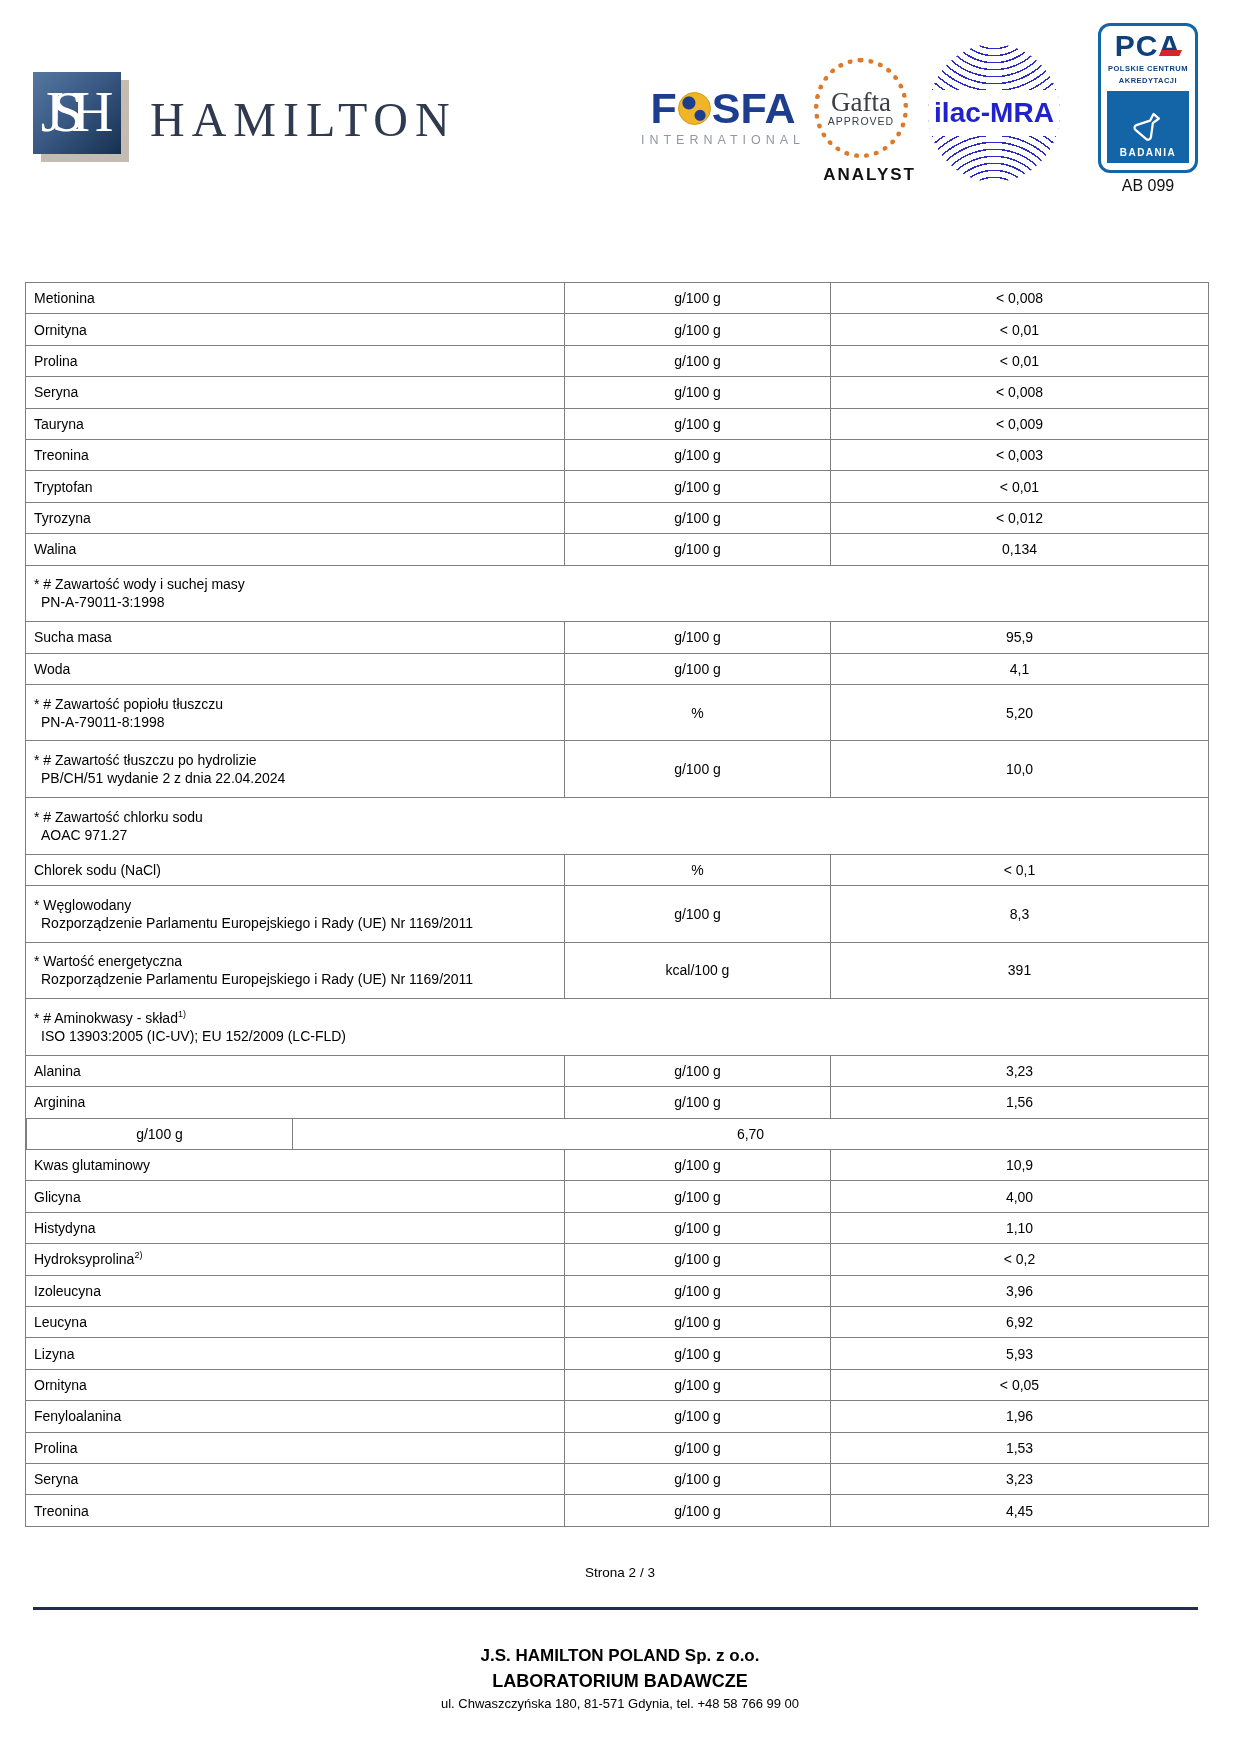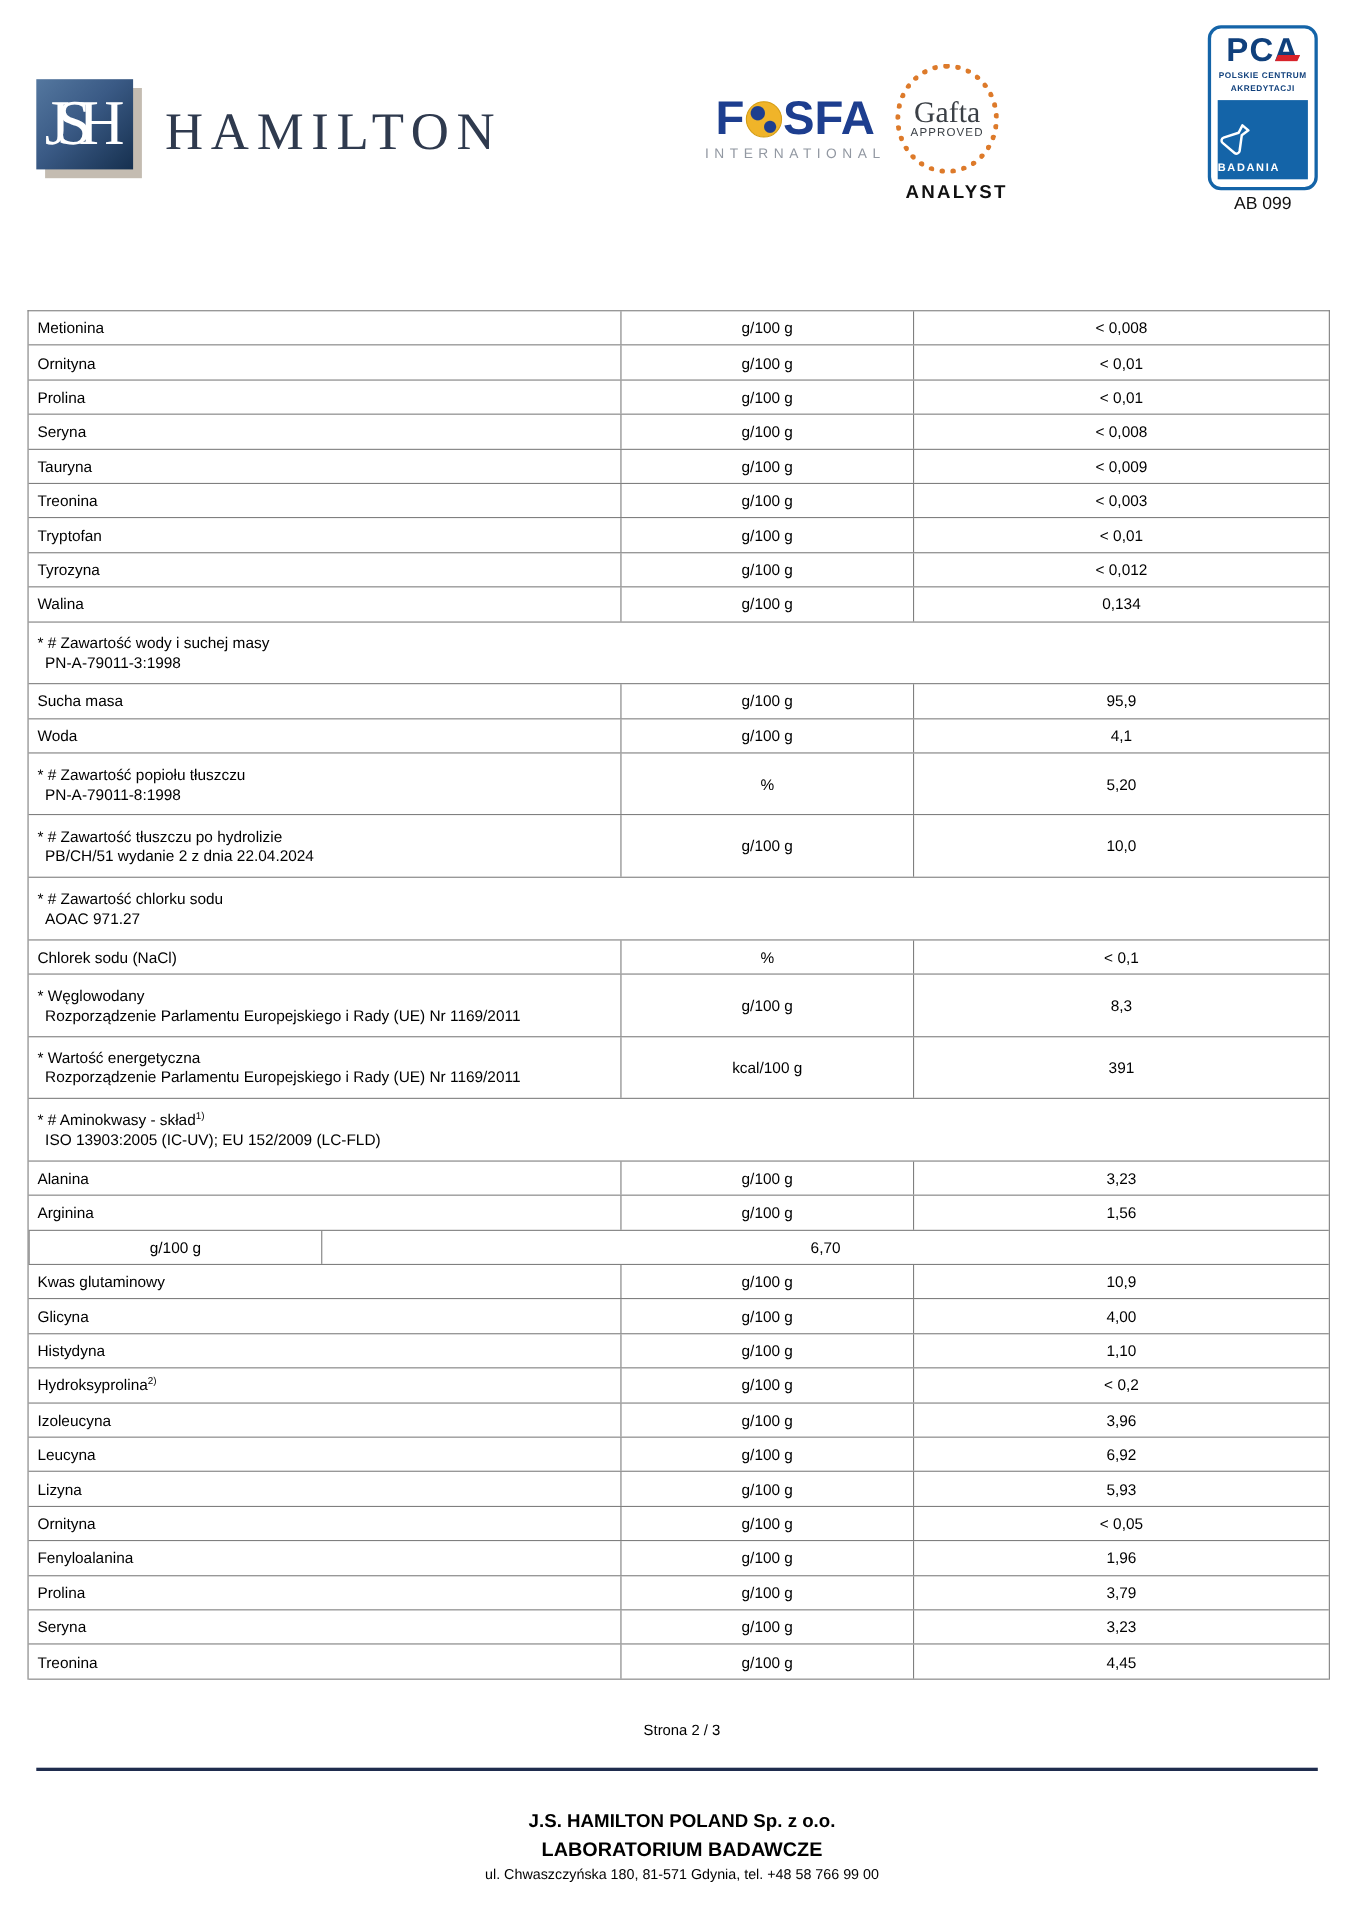--- a/index.html
+++ b/index.html
@@ -53,21 +53,21 @@
     font-size:28px;font-weight:bold;color:#2222cc;letter-spacing:0;}
   .pca{
     position:absolute;left:1098px;top:23px;width:100px;height:150px;background:#fff;
     border:3px solid #1464a8;border-radius:12px;text-align:center;padding-top:5px;
   }
   .pca .pca-logo{position:relative;font-size:30px;font-weight:bold;color:#10407c;line-height:30px;letter-spacing:1px;}
   .pca .pca-logo .red{position:absolute;right:13px;top:19px;width:23px;height:6px;background:#d8232a;
     clip-path:polygon(12% 0,100% 0,88% 100%,0 100%);}
   .pca .pca-sub{font-size:7.5px;font-weight:bold;color:#10407c;letter-spacing:.5px;line-height:9px;margin-top:3px;}
   .pca .pca-square{margin:6px auto 0;width:82px;height:72px;background:#1464a8;
-    display:flex;flex-direction:column;align-items:flex-start;justify-content:flex-end;padding-bottom:5px;}
+    display:flex;flex-direction:column;align-items:center;justify-content:flex-end;padding-bottom:5px;}
   .pca .flask{transform:rotate(40deg);margin-bottom:4px;}
   .pca .badania{color:#fff;font-size:10px;font-weight:bold;letter-spacing:1.5px;}
   .ab-code{position:absolute;left:1092px;top:177px;width:112px;text-align:center;font-size:16px;color:#111;}
   
   .report-title{position:absolute;left:0;top:206px;width:1240px;text-align:center;
     font-size:19px;font-weight:bold;color:#000;}
   
   .rtable{position:absolute;left:25px;top:282px;width:1184px;
     border-top:1px solid #7f7f7f;border-left:1px solid #7f7f7f;border-right:1px solid #7f7f7f;}
   .row{display:flex;border-bottom:1px solid #7f7f7f;}
@@ -109,20 +109,25 @@
   </div>
 
   <div class="gafta">
     <div class="wreath">
       <div class="gname">Gafta</div>
       <div class="approved">APPROVED</div>
     </div>
     <div class="analyst">ANALYST</div>
   </div>
 
+  <div class="ilac">
+    <div class="half-top"></div>
+    <div class="half-bottom"></div>
+    <div class="band">ilac-MRA</div>
+  </div>
 
   <div class="pca">
     <div class="pca-logo">
       <span>PCA</span>
       <span class="red"></span>
     </div>
     <div class="pca-sub">POLSKIE CENTRUM</div>
     <div class="pca-sub">AKREDYTACJI</div>
     <div class="pca-square">
       <svg class="flask" width="34" height="34" viewBox="0 0 24 24">
@@ -362,21 +367,21 @@
           <span>Fenyloalanina</span>
         </div>
         <div class="cell c2">g/100 g</div>
         <div class="cell c3">1,96</div>
       </div>
       <div class="row param">
         <div class="cell c1">
           <span>Prolina</span>
         </div>
         <div class="cell c2">g/100 g</div>
-        <div class="cell c3">3,79</div>
+        <div class="cell c3">1,53</div>
       </div>
       <div class="row param">
         <div class="cell c1">
           <span>Seryna</span>
         </div>
         <div class="cell c2">g/100 g</div>
         <div class="cell c3">3,23</div>
       </div>
       <div class="row param">
         <div class="cell c1">

